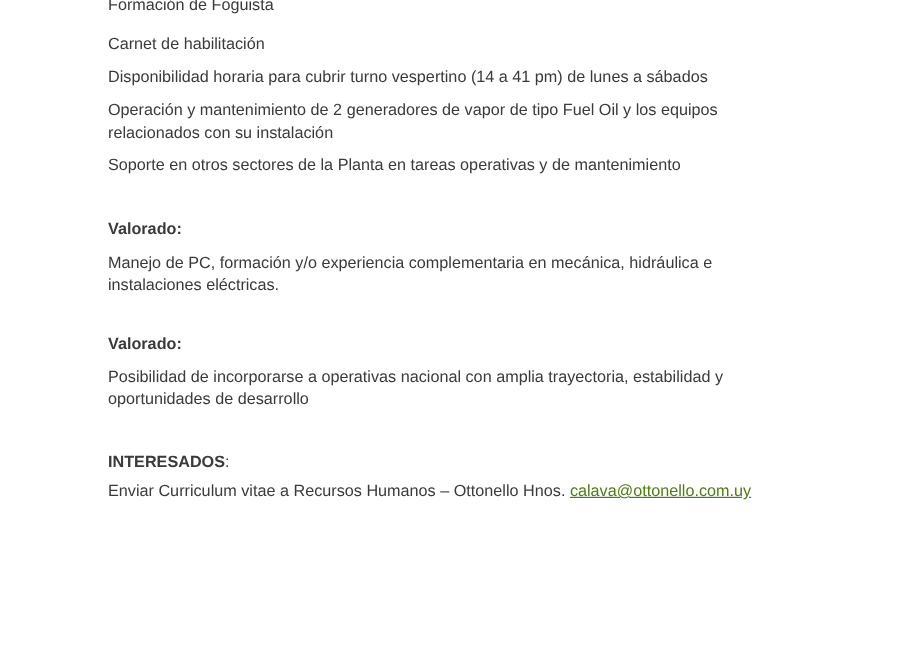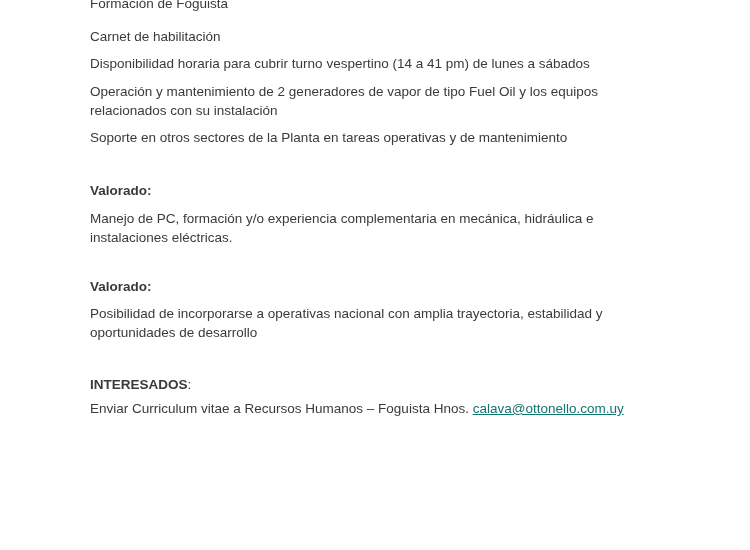--- a/index.html
+++ b/index.html
@@ -23,21 +23,21 @@
     line-height: 19px;
     color: #3a3a3a;
     background: #ffffff;
   }
   .doc p {
     margin: 0;
     white-space: pre-line;
   }
   .bold { font-weight: bold; }
   a.email-link {
-    color: #0f766e;
+    color: #4d7c0f;
     text-decoration: underline;
     cursor: pointer;
   }
 </style>
 </head>
 <body>
 
 <div class="doc">
 
   <p style="margin-top:-6px">Formación de Foguista</p>
@@ -58,15 +58,15 @@
   <p style="margin-top:9px">Manejo de PC, formación y/o experiencia complementaria en mecánica, hidráulica e
 instalaciones eléctricas.</p>
 
   <p class="bold" style="margin-top:30px">Valorado:</p>
 
   <p style="margin-top:8px">Posibilidad de incorporarse a operativas nacional con amplia trayectoria, estabilidad y
 oportunidades de desarrollo</p>
 
   <p style="margin-top:33px"><span class="bold">INTERESADOS</span><span>:</span></p>
 
-  <p style="margin-top:5px"><span>Enviar Curriculum vitae a Recursos Humanos – Foguista Hnos. </span><a class="email-link" href="#">calava@ottonello.com.uy</a></p>
+  <p style="margin-top:5px"><span>Enviar Curriculum vitae a Recursos Humanos – Ottonello Hnos. </span><a class="email-link" href="#">calava@ottonello.com.uy</a></p>
 
 </div>
 
 </body></html>

